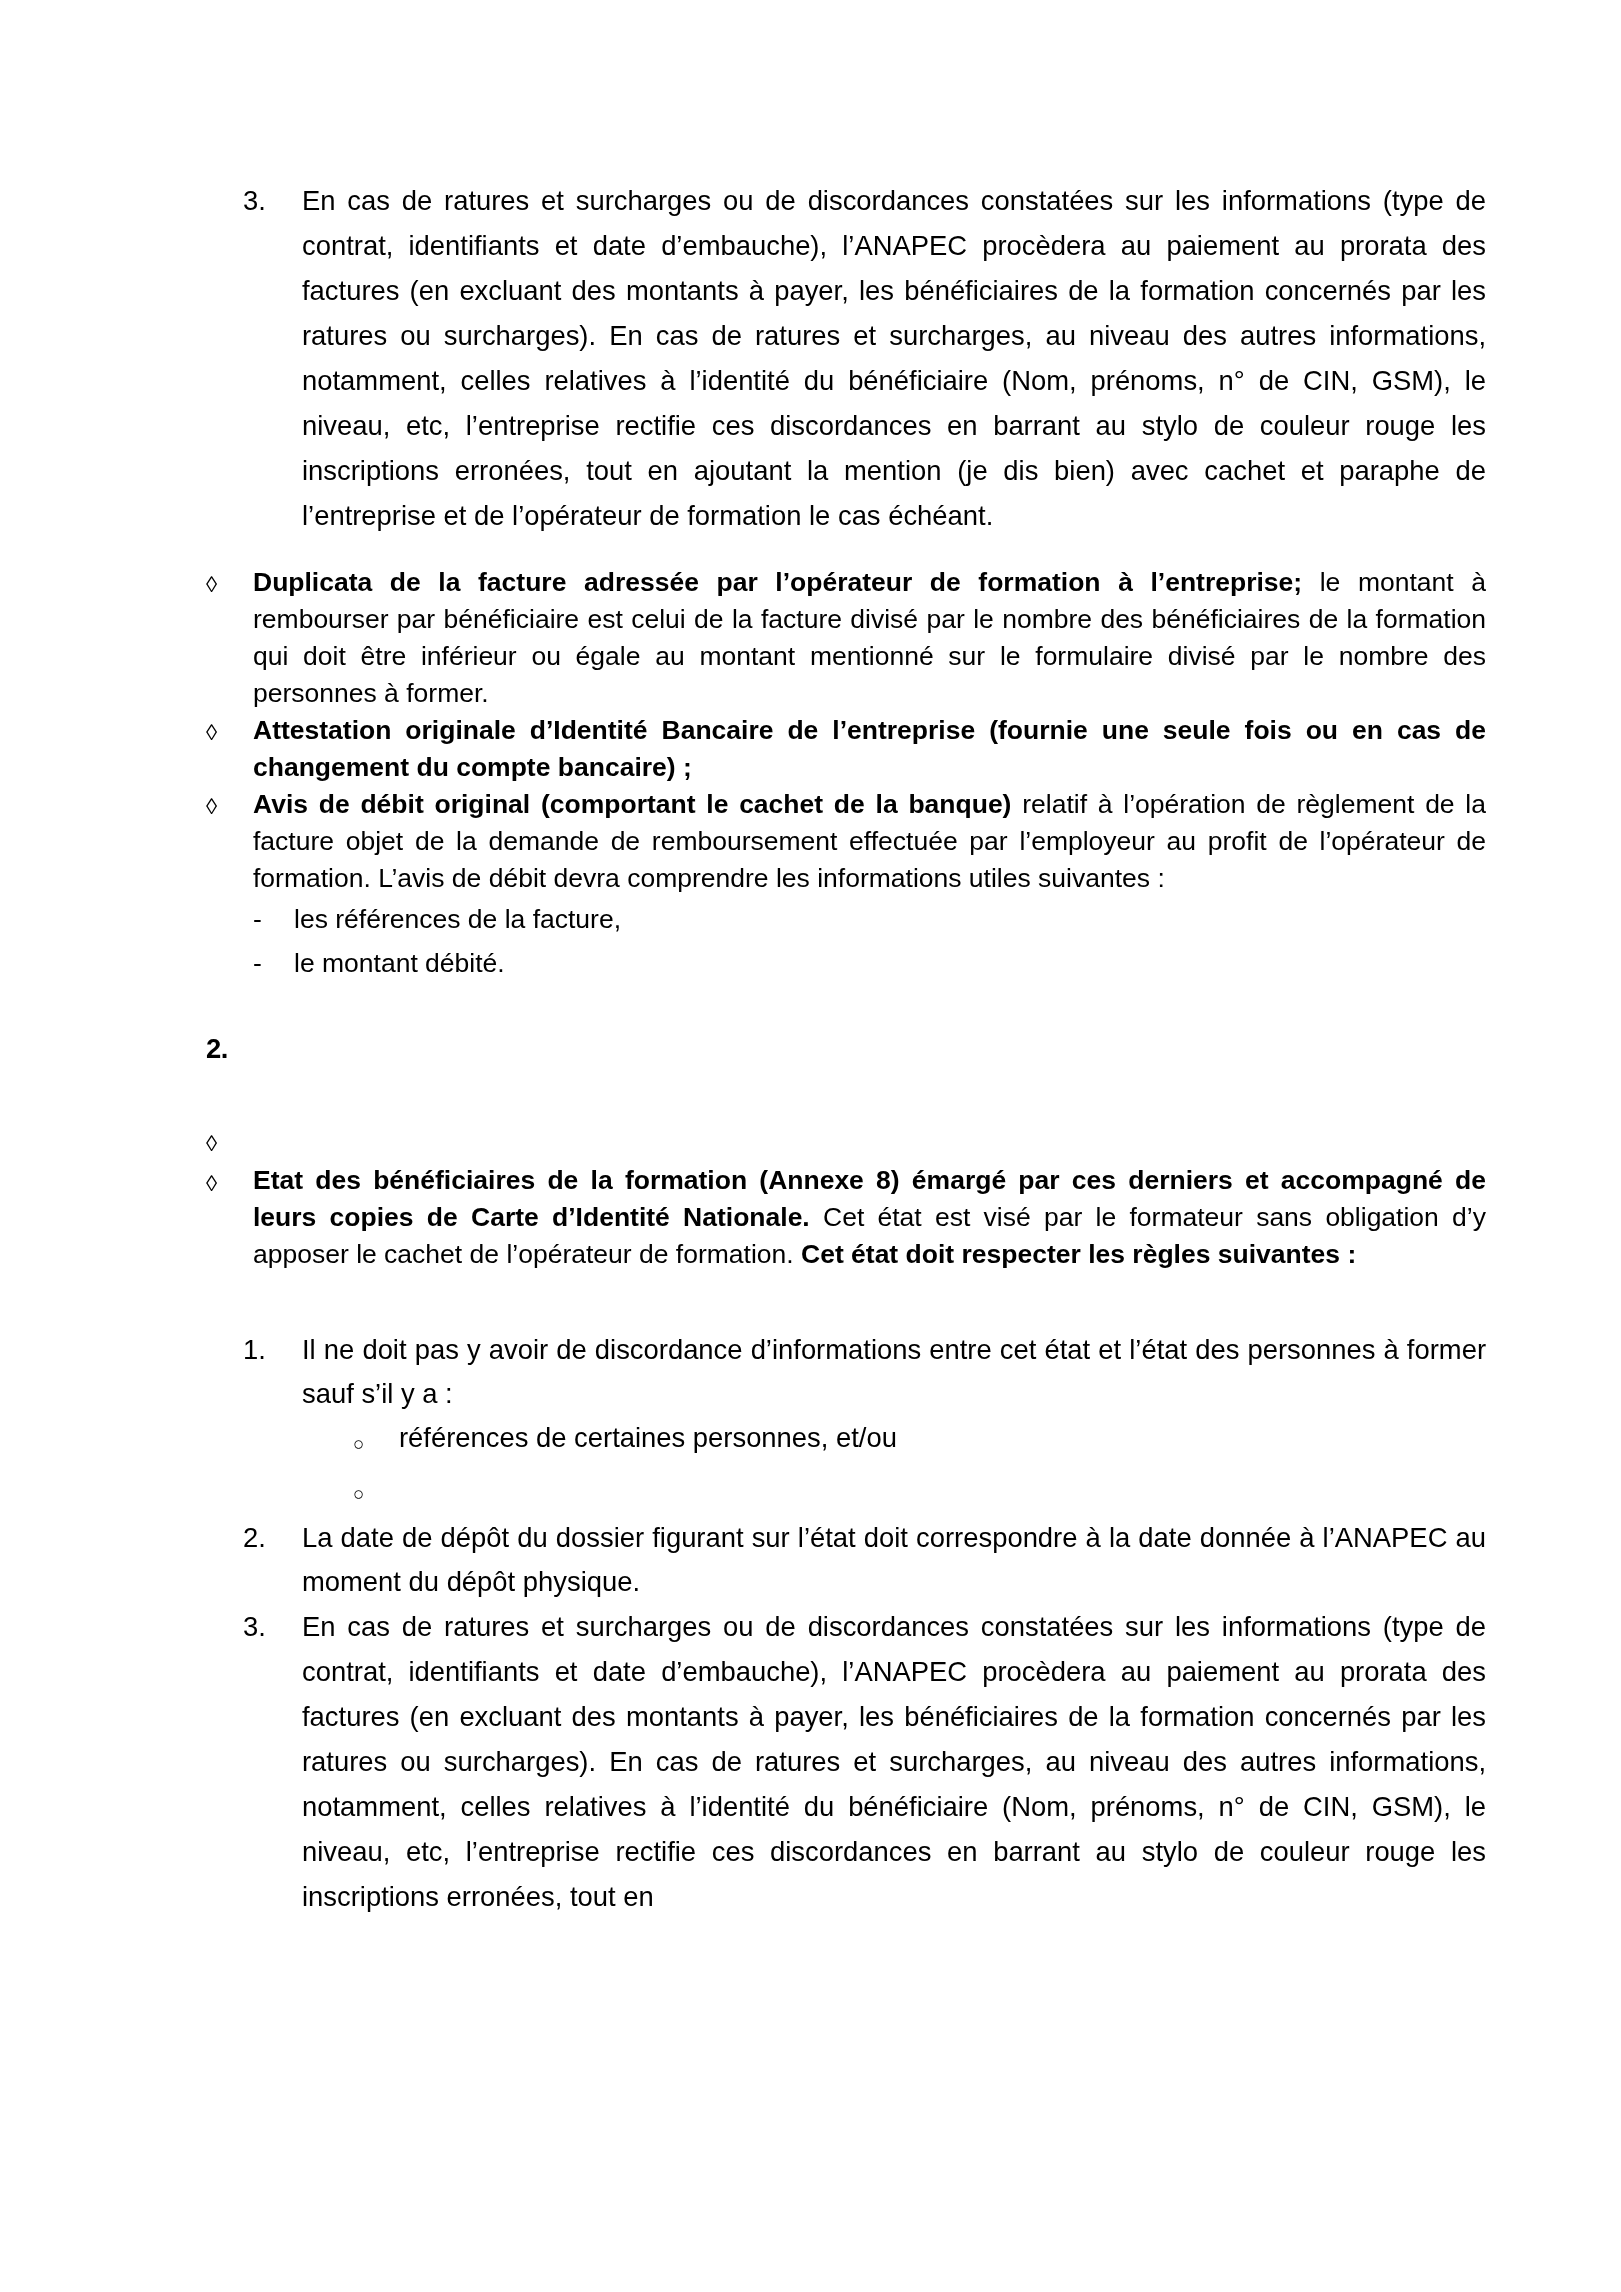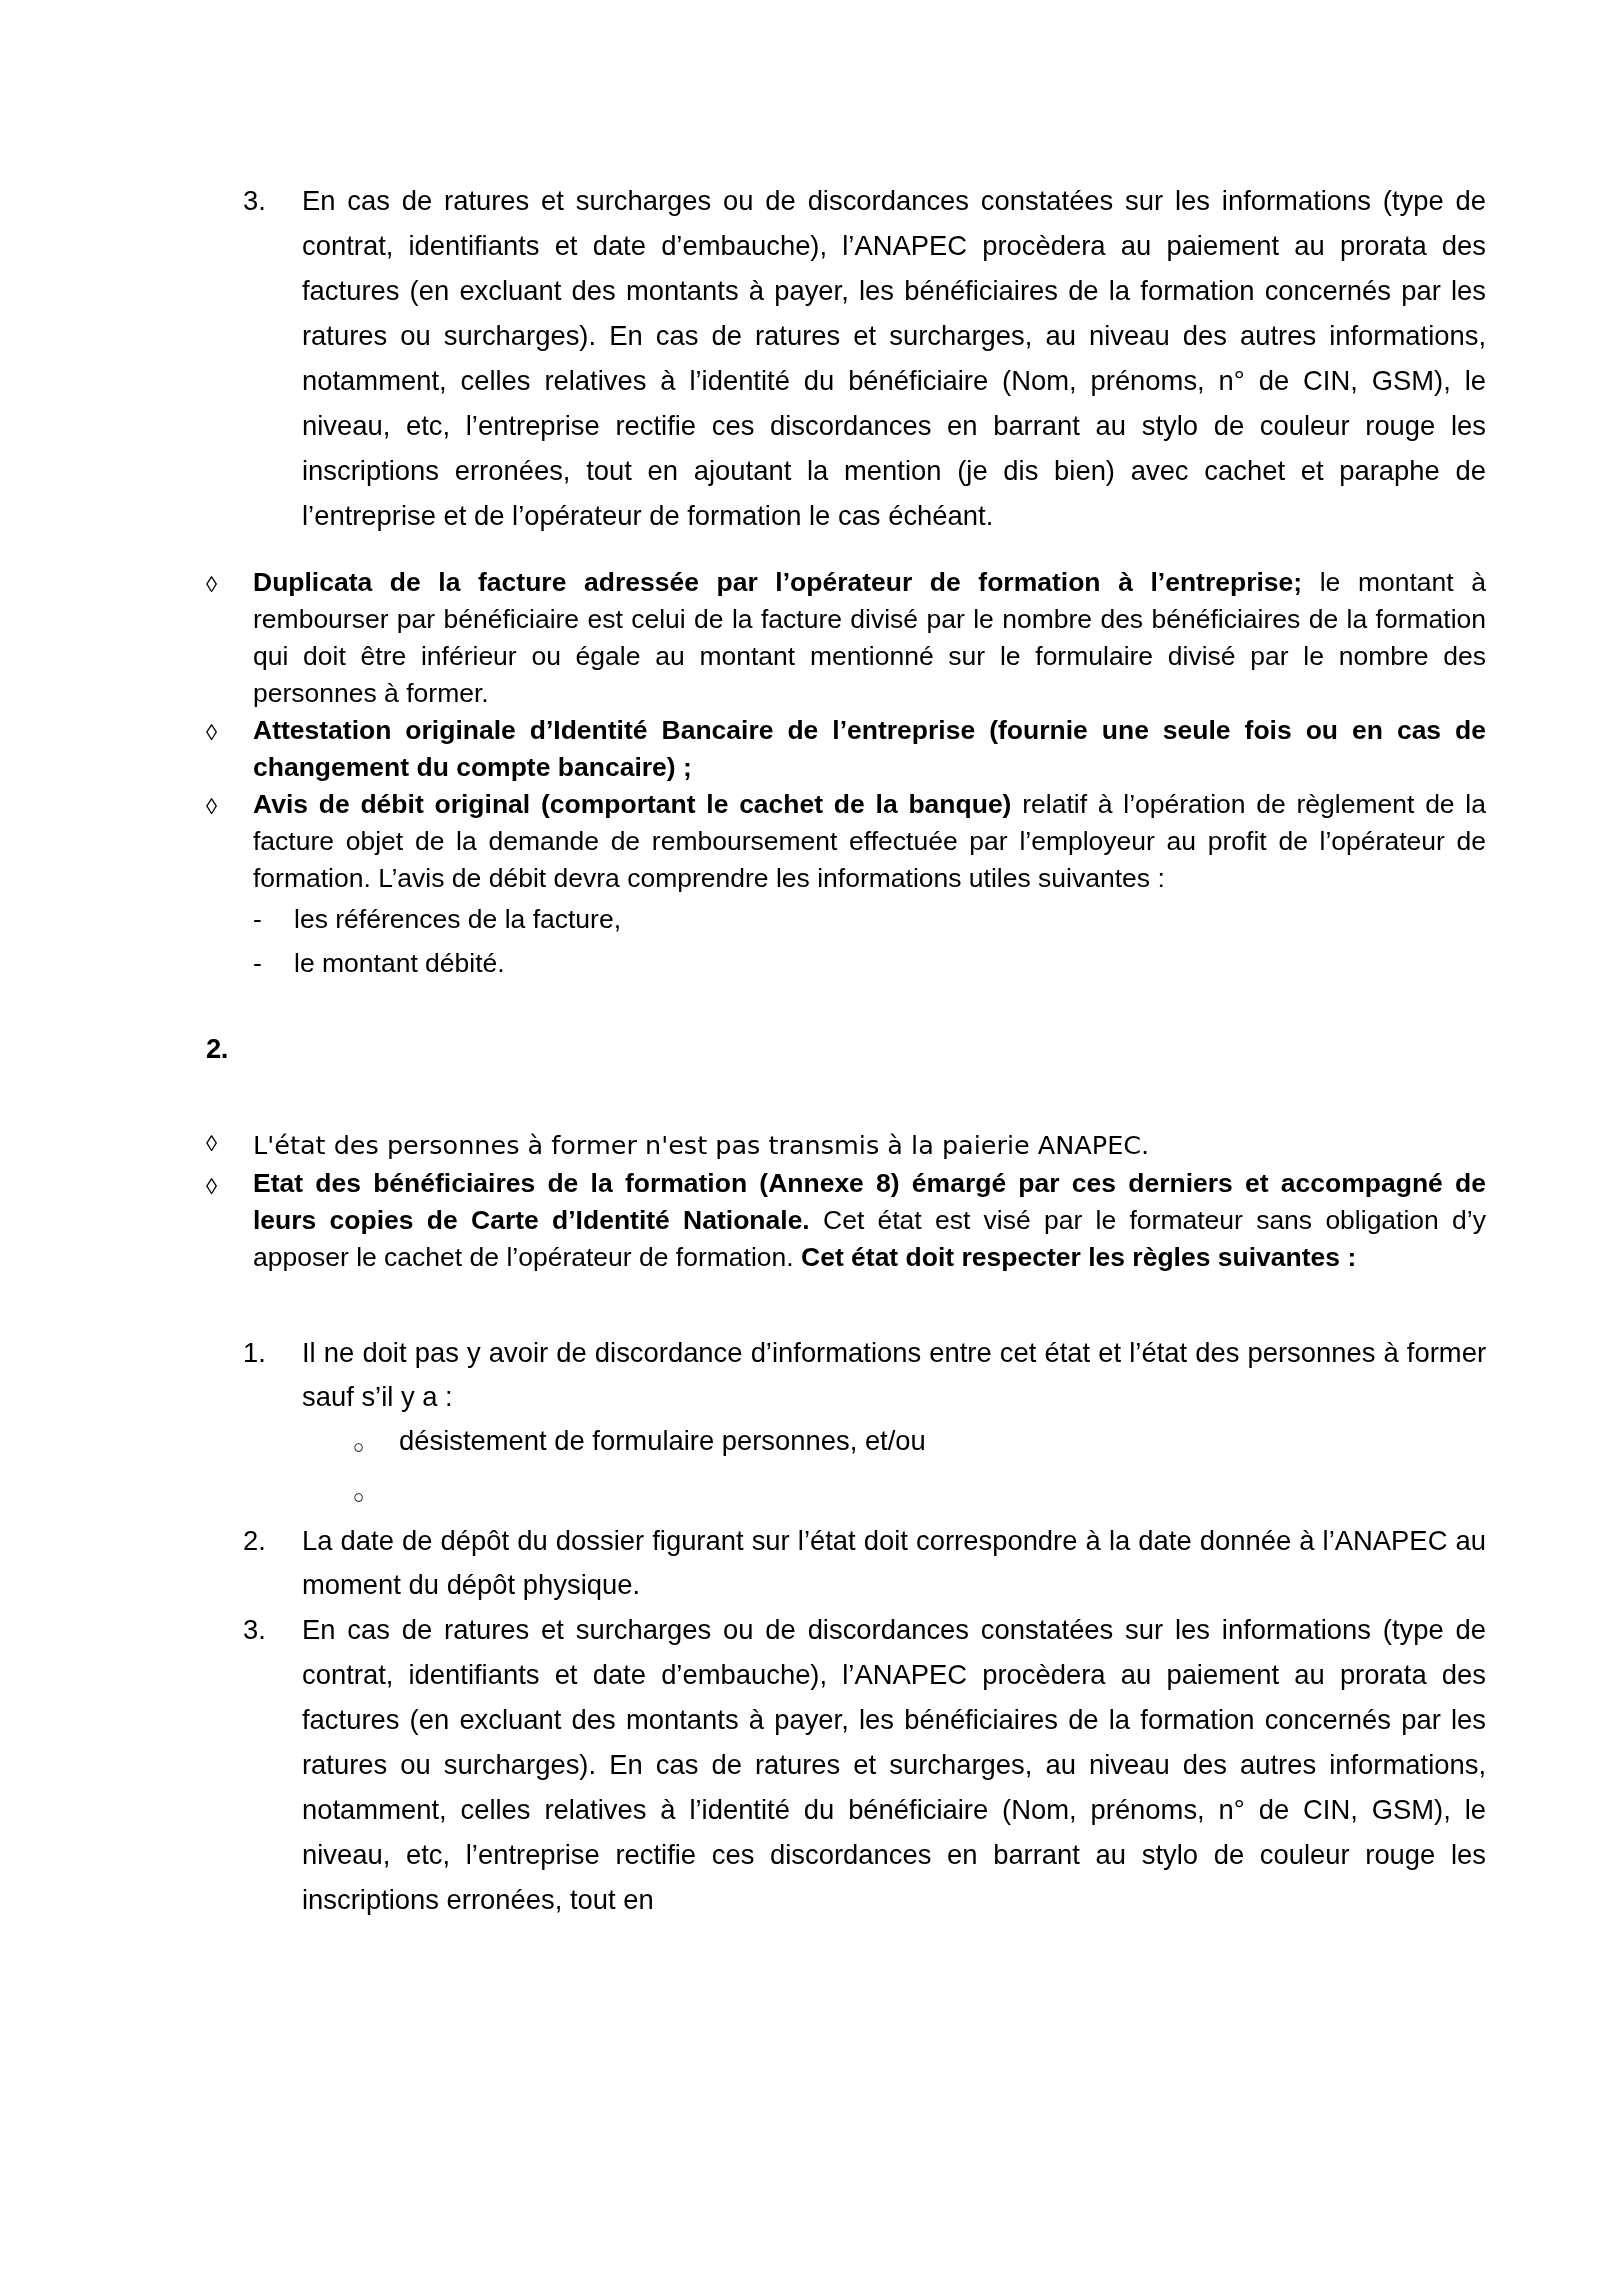--- a/index.html
+++ b/index.html
@@ -170,42 +170,41 @@
 
     <div class="heading">
       <span class="h-marker">2.</span>
     </div>
 
     <div class="foreign-group">
 
       <div class="bullet">
         <span class="b-marker">◊</span>
         <div class="b-text">
-          <div class="note-line">L'état des personnes à former n'est pas transmis à la paierie ANAPEC.</div>
         </div>
       </div>
 
       <div class="bullet">
         <span class="b-marker">◊</span>
         <div class="b-text">
           <span class="bold">Etat des bénéficiaires de la formation (Annexe 8) émargé par ces derniers et accompagné de leurs copies de Carte d’Identité Nationale.</span><span> Cet état est visé par le formateur sans obligation d’y apposer le cachet de l’opérateur de formation. </span><span class="bold">Cet état doit respecter les règles suivantes :</span>
         </div>
       </div>
     </div>
 
     <div class="rules">
 
       <div class="rule">
         <span class="marker">1.</span>
         <div class="par-text">Il ne doit  pas y avoir de discordance d’informations entre cet état et l’état des personnes à former sauf  s’il y a :</div>
       </div>
 
       <div class="circle-row">
         <span class="c-marker">○</span>
-        <div>désistement de formulaire personnes, et/ou</div>
+        <div>références de certaines personnes, et/ou</div>
       </div>
       <div class="circle-row">
         <span class="c-marker">○</span>
       </div>
 
       <div class="rule">
         <span class="marker">2.</span>
         <div class="par-text">La date de dépôt du dossier figurant sur l’état doit correspondre à la date donnée à l’ANAPEC au moment du dépôt physique.</div>
       </div>
 

